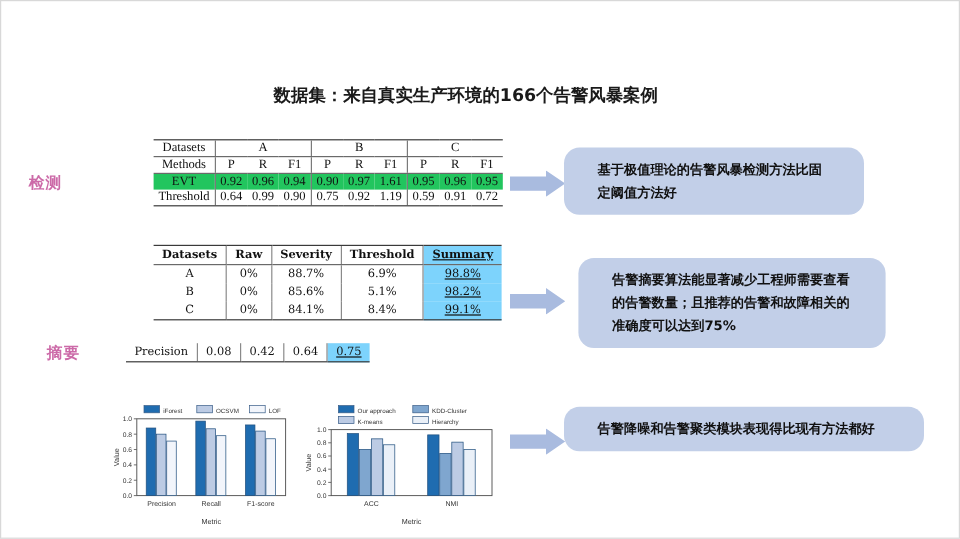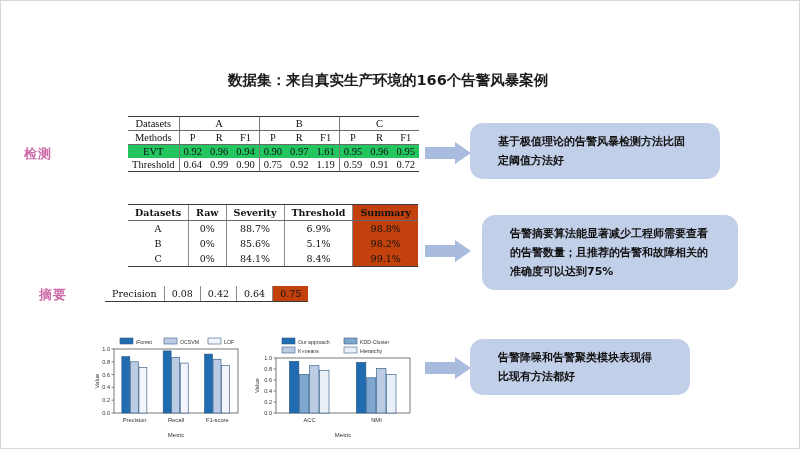--- a/index.html
+++ b/index.html
@@ -58,21 +58,21 @@
     padding:1px 4px;
     text-align:center;
     white-space:nowrap;
     font-weight:normal;
   }
   .rule-top td,.rule-top th{border-top:1.4px solid #3a3a3a;}
   .rule-mid td,.rule-mid th{border-bottom:0.8px solid #6a6a6a;}
   .rule-bot td,.rule-bot th{border-bottom:1.4px solid #3a3a3a;}
   .vl{border-left:0.8px solid #7a7a7a;}
   .lbl{text-align:left;padding-left:5px;padding-right:8px;}
-  .hi{background:#c2410c;}
+  .hi{background:#7dd3fc;text-decoration:underline;}
   .hi-b{background:#22c55e;font-weight:bold;}
   .bold{font-weight:bold;}
 
   #tbl1{left:128px;top:116px;}
   #tbl2{left:128px;top:204px;}
   #tbl3{left:105px;top:286px;}
 
   #tbl2 td,#tbl2 th,#tbl3 td,#tbl3 th{
     font-family:"DejaVu Serif", serif;font-size:9.5px;padding:2px 7px;
   }
@@ -91,21 +91,21 @@
     color:#111;
     font-family:"DejaVu Sans", sans-serif;
     font-size:11px;
     line-height:19px;
     font-weight:bold;
     padding:9px 28px;
     box-sizing:border-box;
   }
   #callout-1{left:470px;top:123px;width:250px;}
   #callout-2{left:482px;top:215px;width:256px;}
-  #callout-3{left:470px;top:339px;width:220px;}
+  #callout-3{left:470px;top:339px;width:300px;}
 
   
   .chart{position:absolute;}
   .chart svg{display:block;}
   #chart-left{left:92px;top:336px;}
   #chart-right{left:252px;top:336px;}
 </style>
 </head>
 <body>
 

